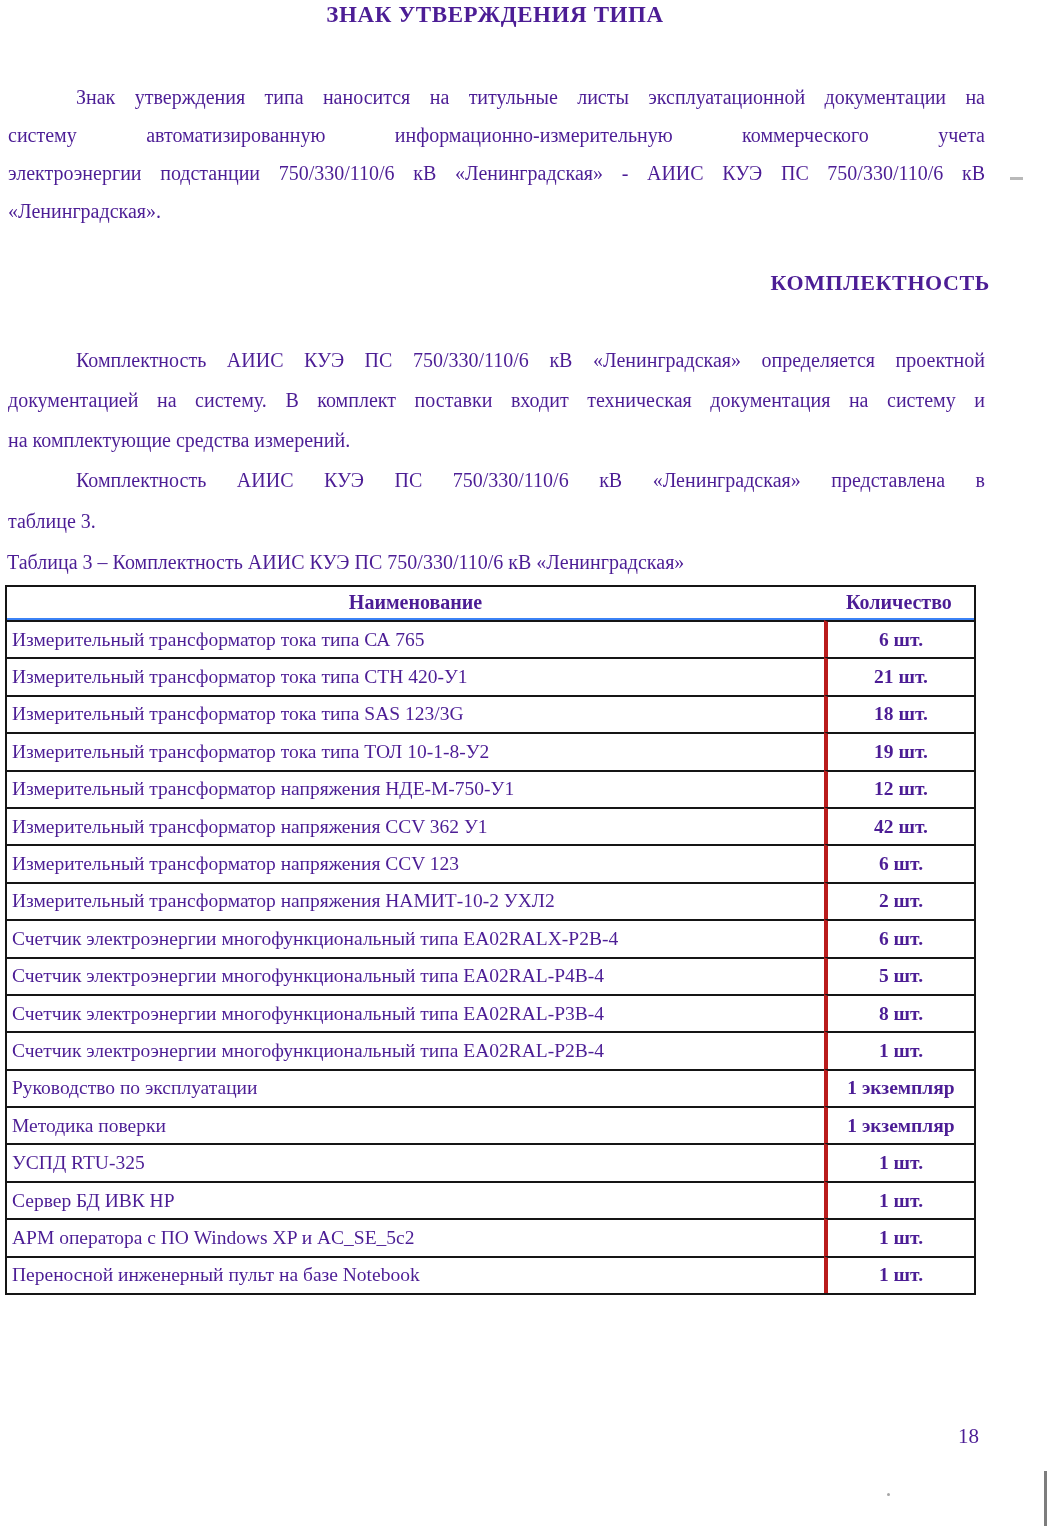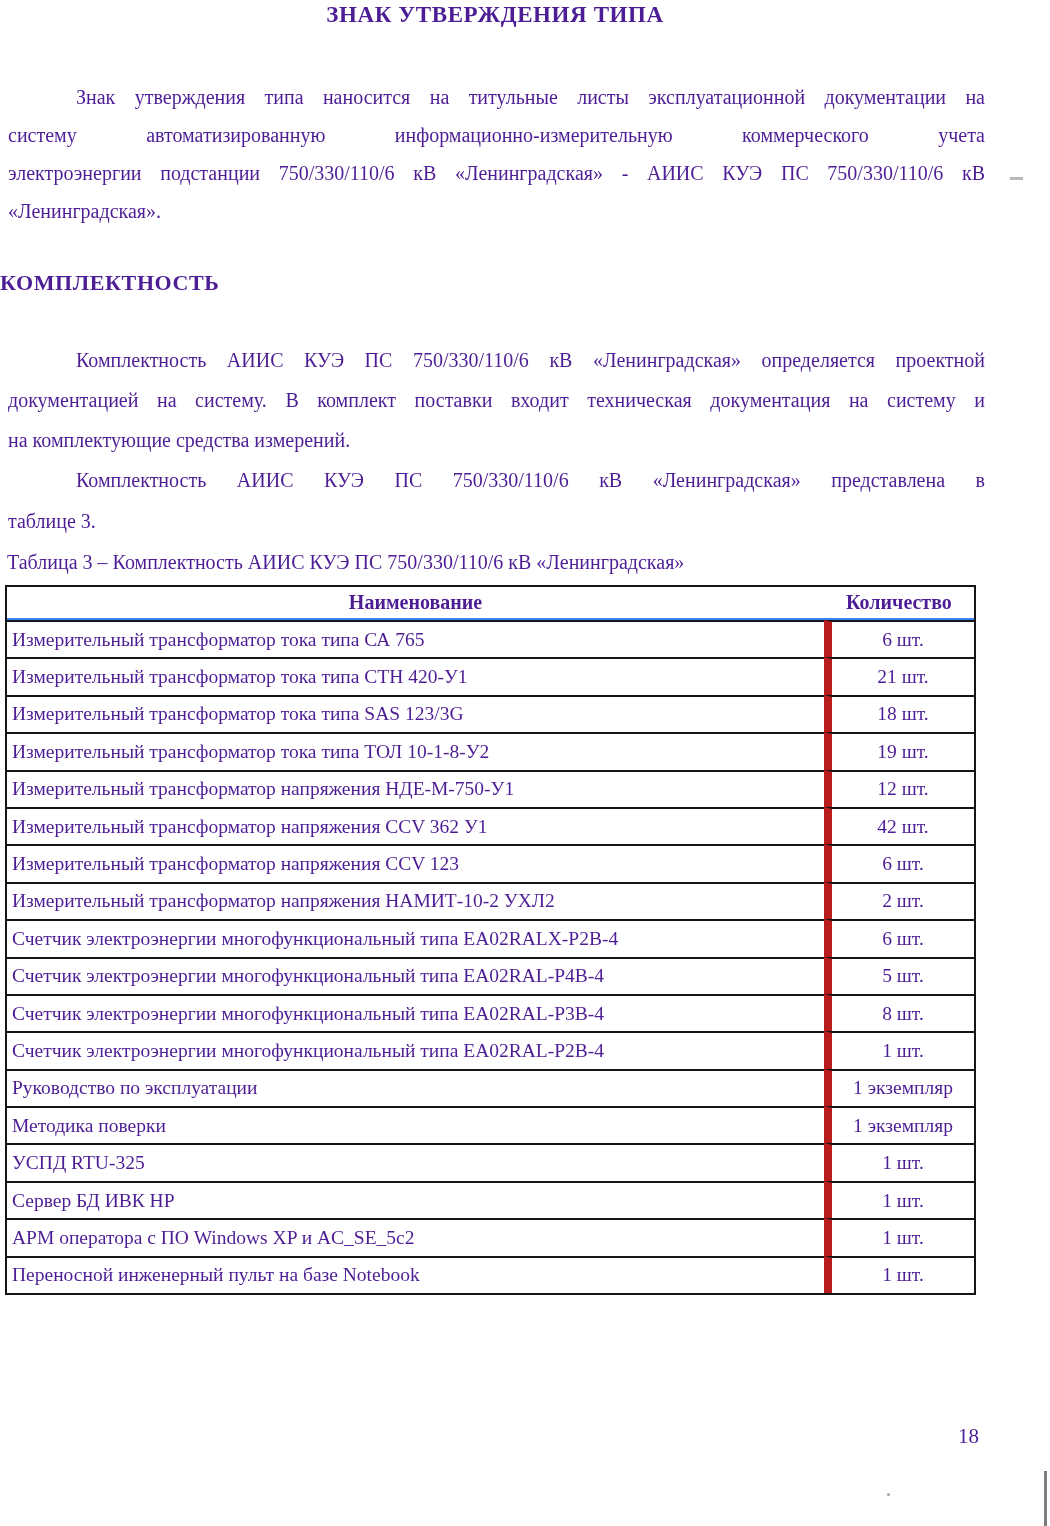--- a/index.html
+++ b/index.html
@@ -31,21 +31,21 @@
   .p1 .line { line-height: 38px; }
   .p2 { top: 340px; }
   .p2 .line { line-height: 40px; }
   .p3 { top: 460px; }
   .p3 .line { line-height: 41px; }
   .jst { text-align: justify; text-align-last: justify; }
   .indent { padding-left: 68px; }
   .sec-heading {
     position: absolute;
     top: 270px; left: 0; width: 990px;
-    text-align: left;
+    text-align: right;
     font-size: 22px;
     font-weight: 700;
     letter-spacing: 0.6px;
   }
   .tbl-caption {
     position: absolute;
     top: 543px; left: 7px; width: 977px;
     font-size: 20px;
     line-height: 38px;
   }
@@ -64,21 +64,21 @@
     display: flex;
     align-items: center;
     box-sizing: border-box;
     border-top: 2px solid #151515;
     overflow: hidden;
     white-space: nowrap;
   }
   .cell.hdr { border-top: none; border-bottom: 2px solid #3b82f6; justify-content: center; }
   .cell.hdr-name { font-weight: 700; font-size: 20px; }
   .cell.hdr-qty { font-size: 20px; font-weight: bold; }
-  .cell.qty { border-left: 8px solid #b91c1c; justify-content: center; }
+  .cell.qty { border-left: 4px solid #b91c1c; justify-content: center; font-weight: bold; }
   .cell.name { padding-left: 5px; }
   .page-number {
     position: absolute;
     top: 1424px; left: 958px;
     font-size: 21px;
   }
   
   .artifact-dash {
     position: absolute; top: 177px; left: 1010px;
     width: 13px; height: 3px; background: #b9b9b9;

